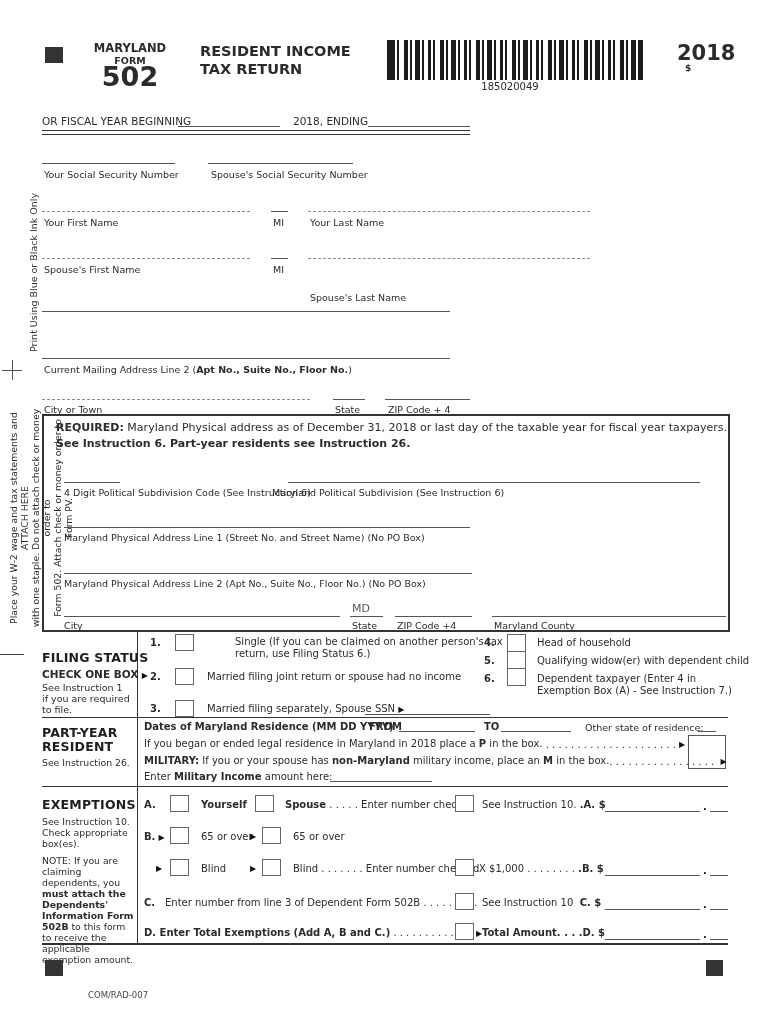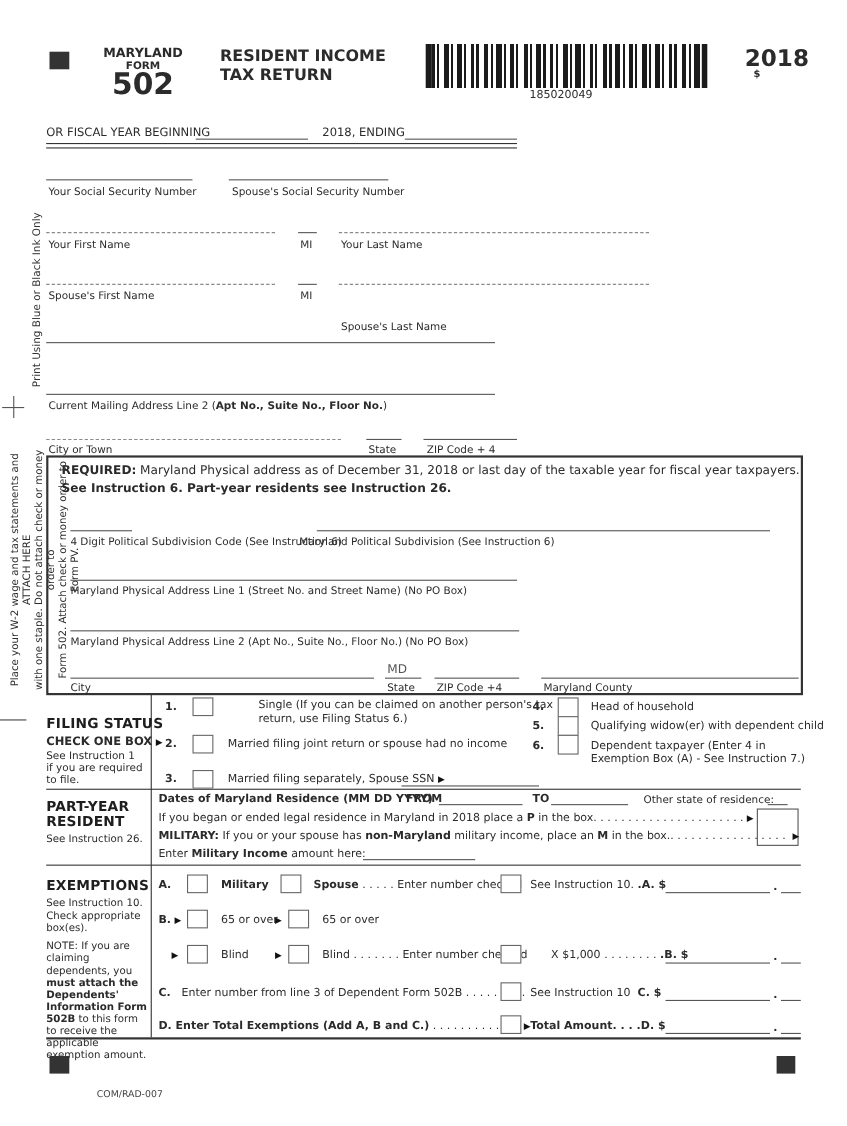--- a/index.html
+++ b/index.html
@@ -178,21 +178,21 @@
   <div class="ln" style="left:330px;top:781px;width:102px;"></div>
 
   <div class="abs hsec" style="left:42px;top:797px;">EXEMPTIONS</div>
   <div class="abs t9" style="left:42px;top:816px;">See Instruction 10.</div>
   <div class="abs t9" style="left:42px;top:827px;">Check appropriate</div>
   <div class="abs t9" style="left:42px;top:838px;">box(es).</div>
   <div class="abs t9" style="left:42px;top:855px;width:93px;"><span>NOTE: If you are claiming dependents, you </span><span class="b">must attach the Dependents' Information Form 502B</span><span> to this form to receive the applicable exemption amount.</span></div>
 
   <div class="abs t10 b" style="left:144px;top:799px;">A.</div>
   <div class="cb" style="left:170px;top:795px;"></div>
-  <div class="abs t10 b" style="left:201px;top:799px;">Military</div>
+  <div class="abs t10 b" style="left:201px;top:799px;">Yourself</div>
   <div class="cb" style="left:255px;top:795px;"></div>
   <div class="abs t10 nowrap" style="left:285px;top:799px;"><span class="b">Spouse</span> <span>. . . . .</span> <span>Enter number checked</span></div>
   <div class="cb" style="left:455px;top:795px;"></div>
   <div class="abs t10 nowrap" style="left:482px;top:799px;"><span>See Instruction 10. </span><span class="b">.A. $</span></div>
   <div class="ln" style="left:605px;top:811px;width:95px;"></div>
   <div class="abs t10 b" style="left:703px;top:801px;">.</div>
   <div class="ln" style="left:710px;top:811px;width:18px;"></div>
 
   <div class="abs t10 nowrap" style="left:144px;top:831px;"><span class="b">B.</span> <span class="arrow">▶</span></div>
   <div class="cb" style="left:170px;top:827px;"></div>
@@ -201,21 +201,21 @@
   <div class="cb" style="left:262px;top:827px;"></div>
   <div class="abs t10" style="left:293px;top:831px;">65 or over</div>
 
   <div class="abs arrow" style="left:156px;top:864px;">▶</div>
   <div class="cb" style="left:170px;top:859px;"></div>
   <div class="abs t10" style="left:201px;top:863px;">Blind</div>
   <div class="abs arrow" style="left:250px;top:864px;">▶</div>
   <div class="cb" style="left:262px;top:859px;"></div>
   <div class="abs t10 nowrap" style="left:293px;top:863px;"><span>Blind</span> <span>. . . . . . .</span> <span>Enter number checked</span></div>
   <div class="cb" style="left:455px;top:859px;"></div>
-  <div class="abs t10 nowrap" style="left:501px;top:863px;text-align:center;"><span>X  $1,000</span> <span>. . . . . . . . </span><span class="b">.B. $</span></div>
+  <div class="abs t10 nowrap" style="left:479px;top:863px;text-align:center;"><span>X  $1,000</span> <span>. . . . . . . . </span><span class="b">.B. $</span></div>
   <div class="ln" style="left:605px;top:875px;width:95px;"></div>
   <div class="abs t10 b" style="left:703px;top:865px;">.</div>
   <div class="ln" style="left:710px;top:875px;width:18px;"></div>
 
   <div class="abs t10 b" style="left:144px;top:897px;">C.</div>
   <div class="abs t10 nowrap" style="left:165px;top:897px;"><span>Enter number from line 3 of Dependent Form 502B</span> <span>. . . . . . . . .</span></div>
   <div class="cb" style="left:455px;top:893px;"></div>
   <div class="abs t10 nowrap" style="left:482px;top:897px;"><span>See Instruction 10</span>&nbsp; <span class="b">C. $</span></div>
   <div class="ln" style="left:605px;top:909px;width:95px;"></div>
   <div class="abs t10 b" style="left:703px;top:899px;">.</div>

